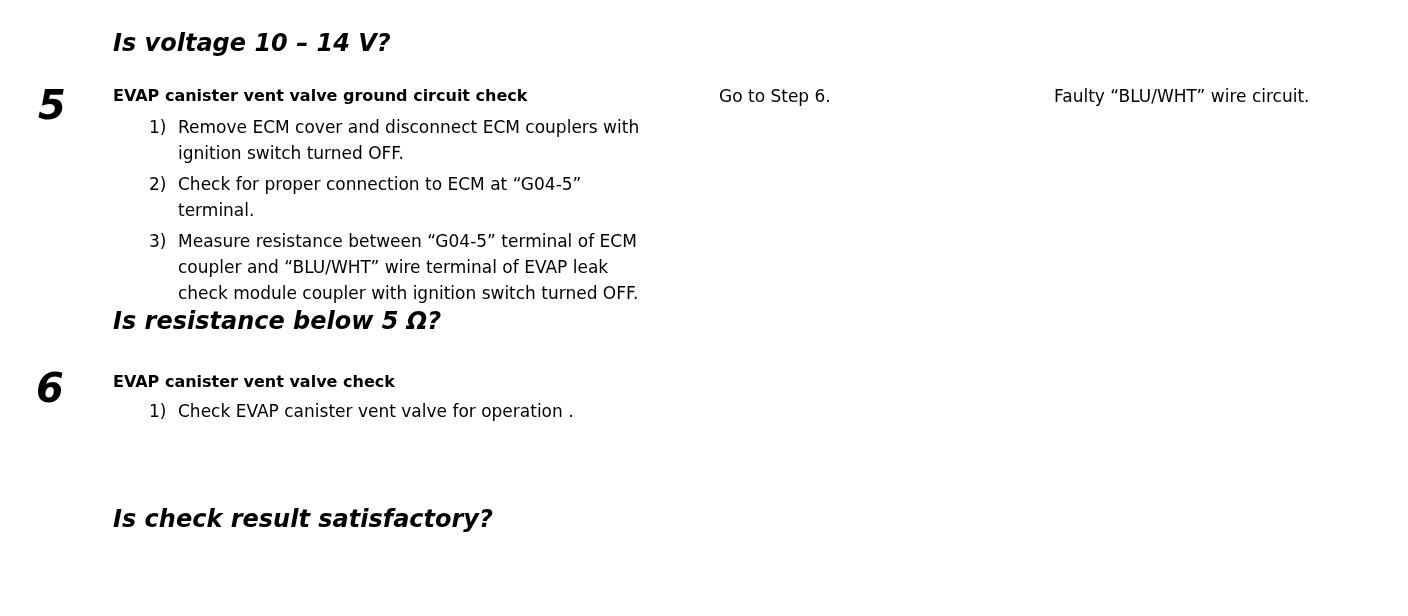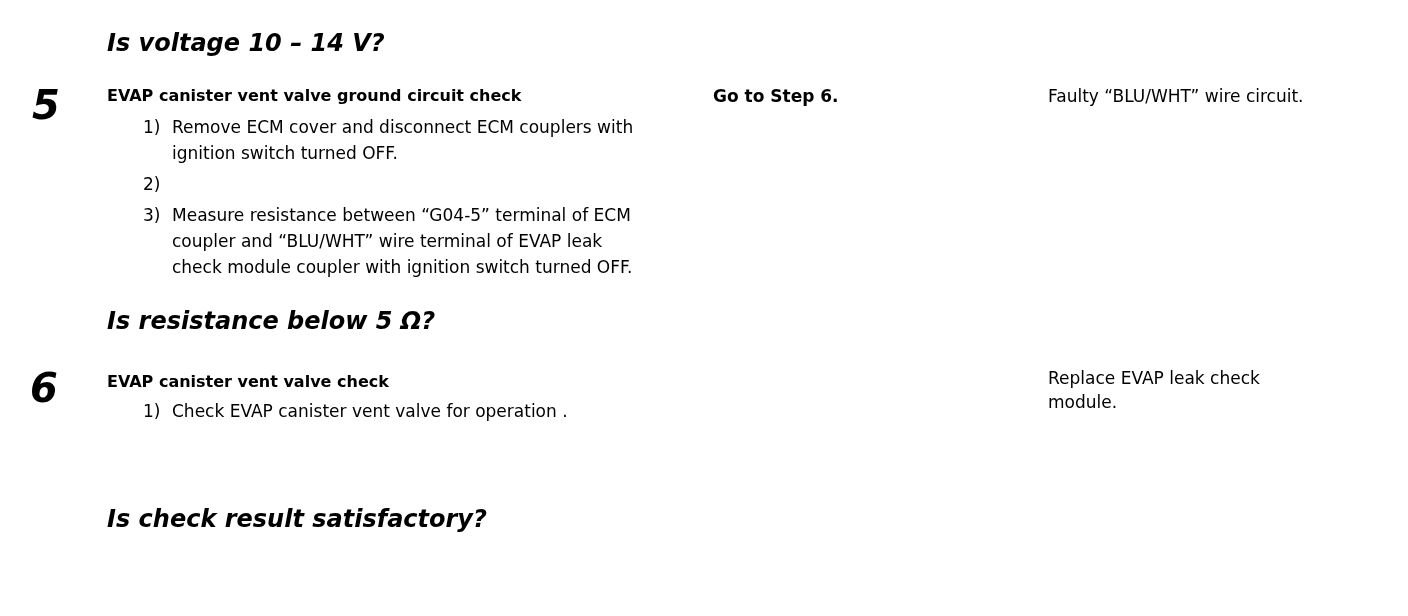--- a/index.html
+++ b/index.html
@@ -5,21 +5,21 @@
   html, body { margin: 0; padding: 0; background: #ffffff; }
   .page {
     position: relative;
     width: 1408px;
     height: 616px;
     background: #ffffff;
     color: #000000;
     font-family: "DejaVu Sans", sans-serif;
     overflow: hidden;
   }
-  .row { position: absolute; left: 0; width: 1272px; }
+  .row { position: absolute; left: 6px; width: 1272px; }
   .q {
     position: absolute;
     font-size: 24px;
     font-weight: bold;
     font-style: italic;
     line-height: 1.3;
     white-space: nowrap;
   }
   .step-num {
     position: absolute;
@@ -65,40 +65,40 @@
     <div class="step-num" style="left:32px; top:1px;">5</div>
     <div class="title" style="left:107px; top:0px;">EVAP canister vent valve ground circuit check</div>
     <div class="items" style="left:143px; top:30px; width:575px;">
       <div class="item">
         <span class="num">1)</span>
         <span class="text">Remove ECM cover and disconnect ECM couplers with
 ignition switch turned OFF.</span>
       </div>
       <div class="item">
         <span class="num">2)</span>
+        <span class="text">Check for proper connection to ECM at “G04-5”
+terminal.</span>
       </div>
       <div class="item">
         <span class="num">3)</span>
         <span class="text">Measure resistance between “G04-5” terminal of ECM
 coupler and “BLU/WHT” wire terminal of EVAP leak
 check module coupler with ignition switch turned OFF.</span>
       </div>
     </div>
     <div class="q" style="left:107px; top:222px;">Is resistance below 5 Ω?</div>
-    <div class="cell" style="left:713px; top:0px; width:320px;font-weight:bold;">Go to Step 6.</div>
+    <div class="cell" style="left:713px; top:0px; width:320px;">Go to Step 6.</div>
     <div class="cell" style="left:1048px; top:0px; width:350px;">Faulty “BLU/WHT” wire circuit.</div>
   </div>
 
   <div class="row" style="top:364px; height:252px;">
     <div class="step-num" style="left:30px; top:4px;">6</div>
     <div class="title" style="left:107px; top:6px;">EVAP canister vent valve check</div>
     <div class="items" style="left:143px; top:34px; width:575px;">
       <div class="item">
         <span class="num">1)</span>
         <span class="text">Check EVAP canister vent valve for operation .</span>
       </div>
     </div>
     <div class="q" style="left:107px; top:140px;">Is check result satisfactory?</div>
-    <div class="cell" style="left:1048px; top:2px; width:350px;">Replace EVAP leak check
-module.</div>
   </div>
 
 </div>
 
 </body></html>

